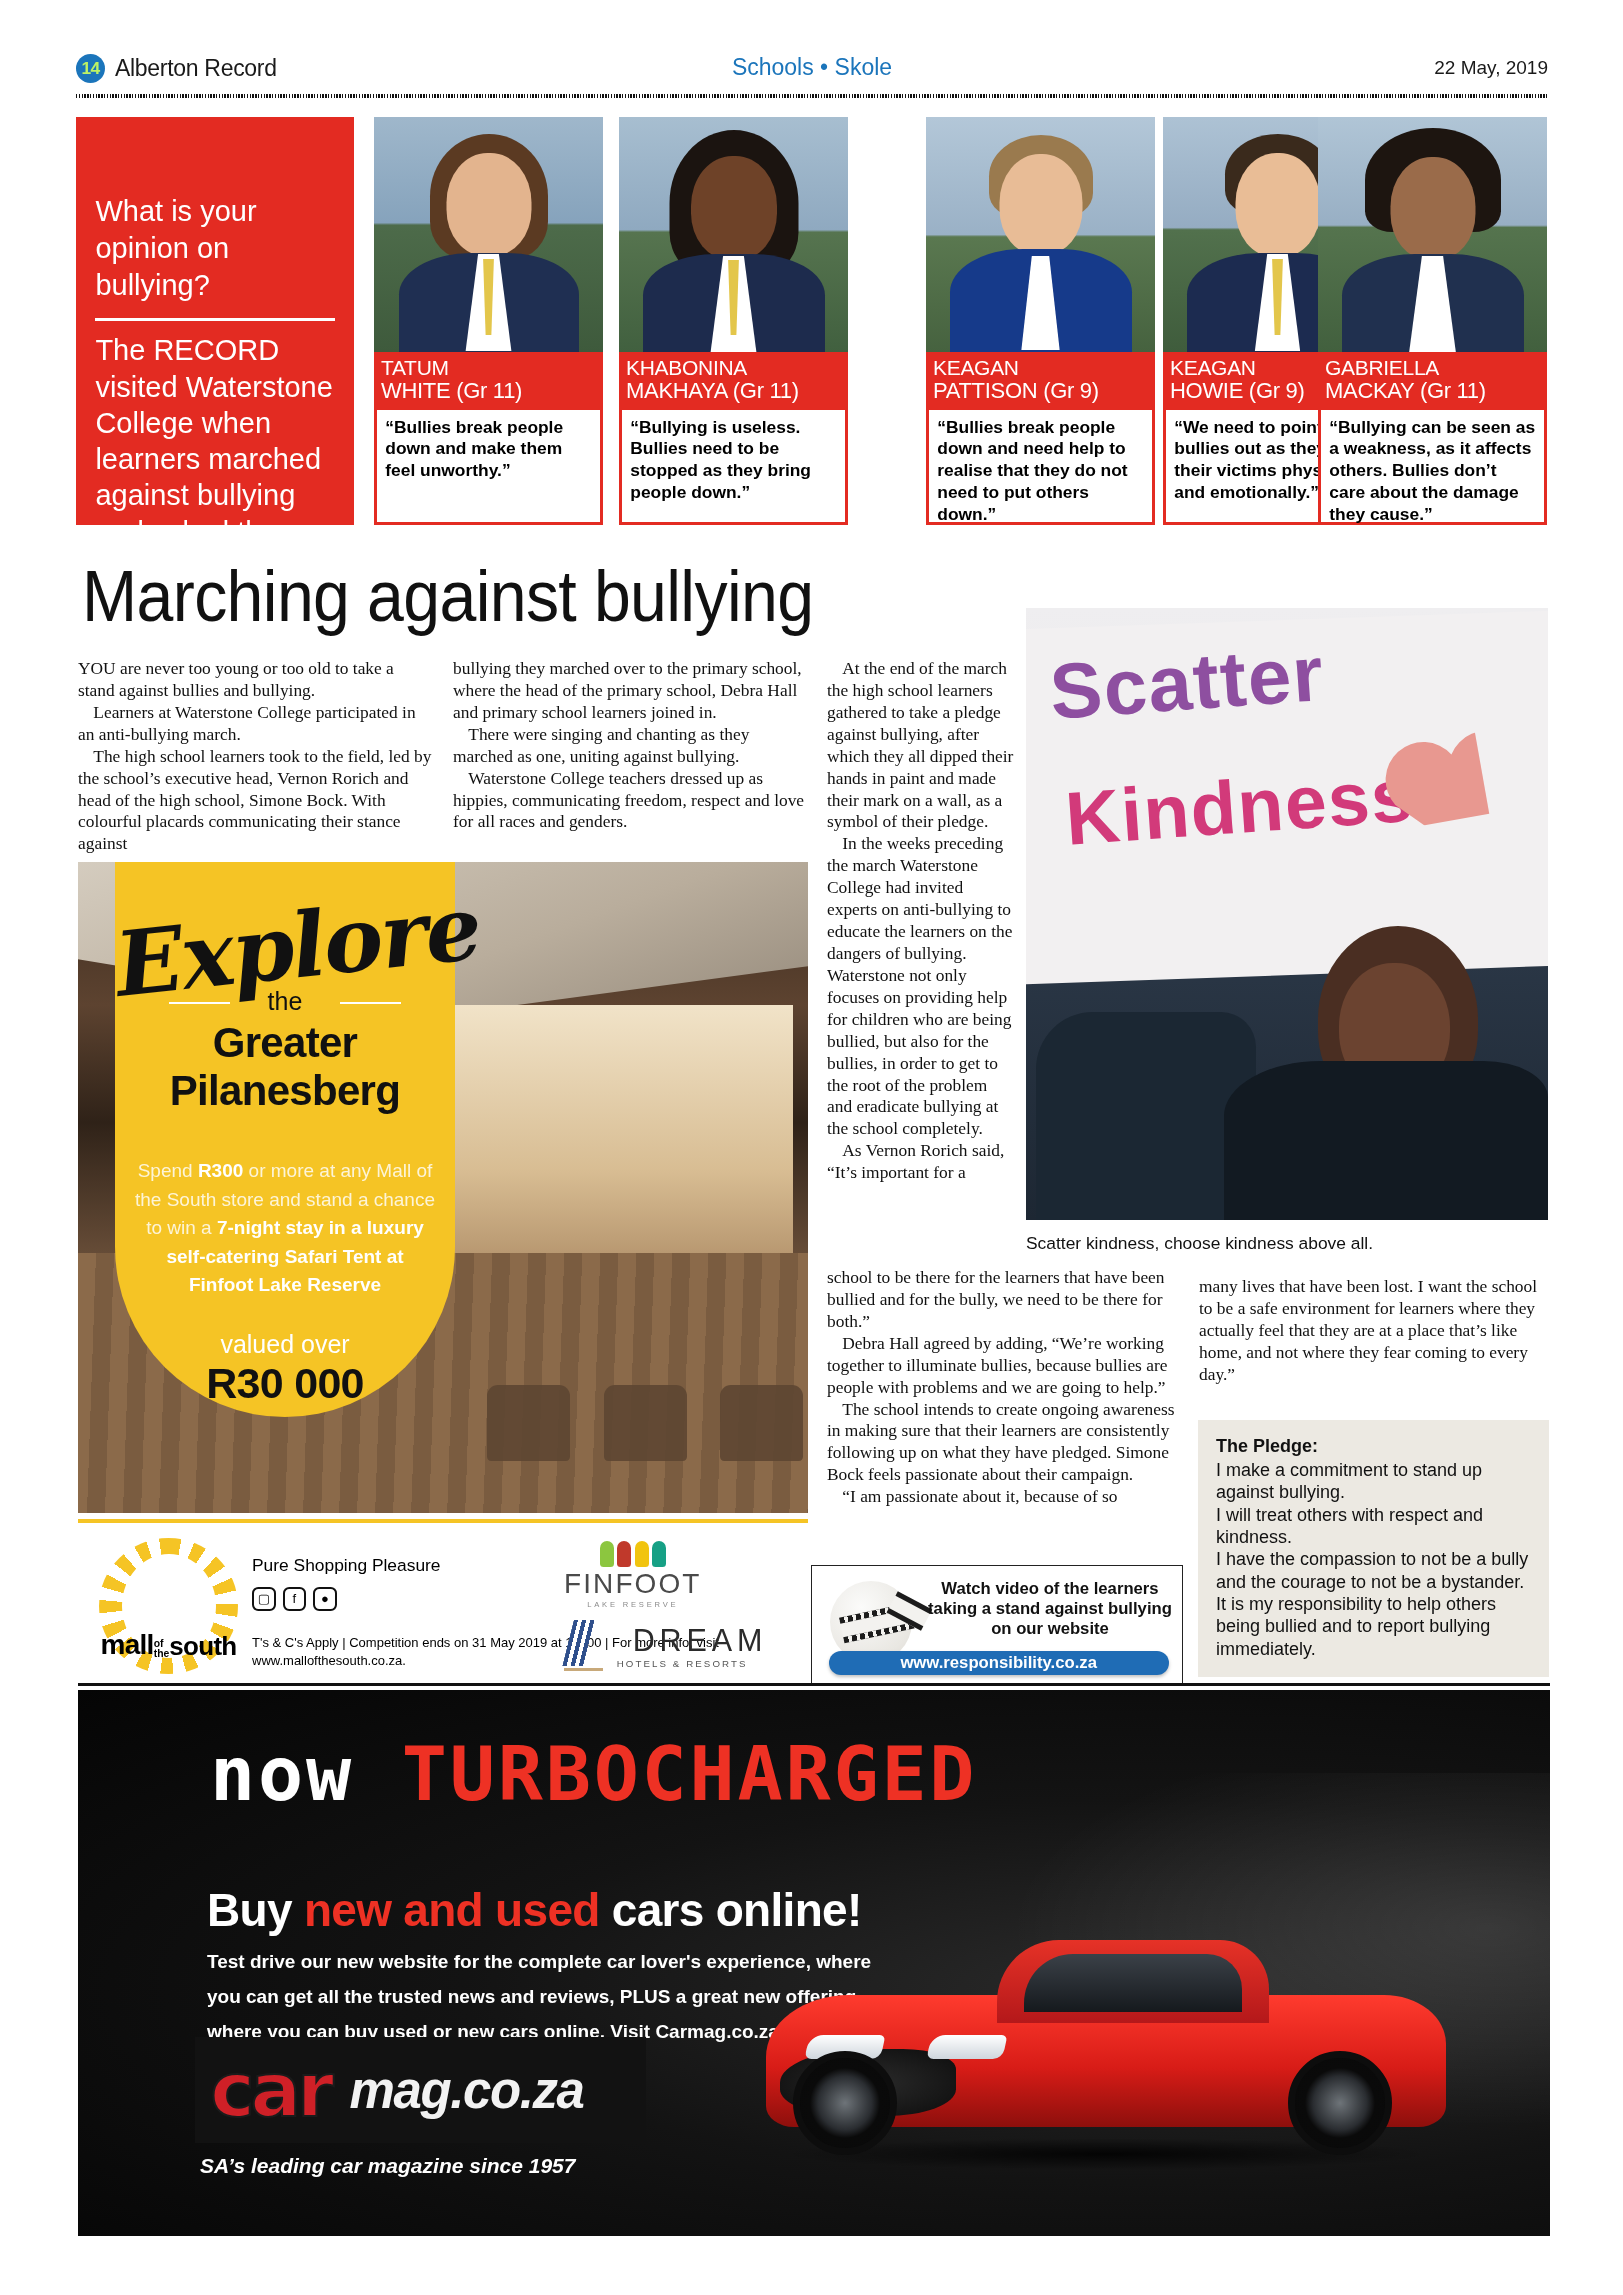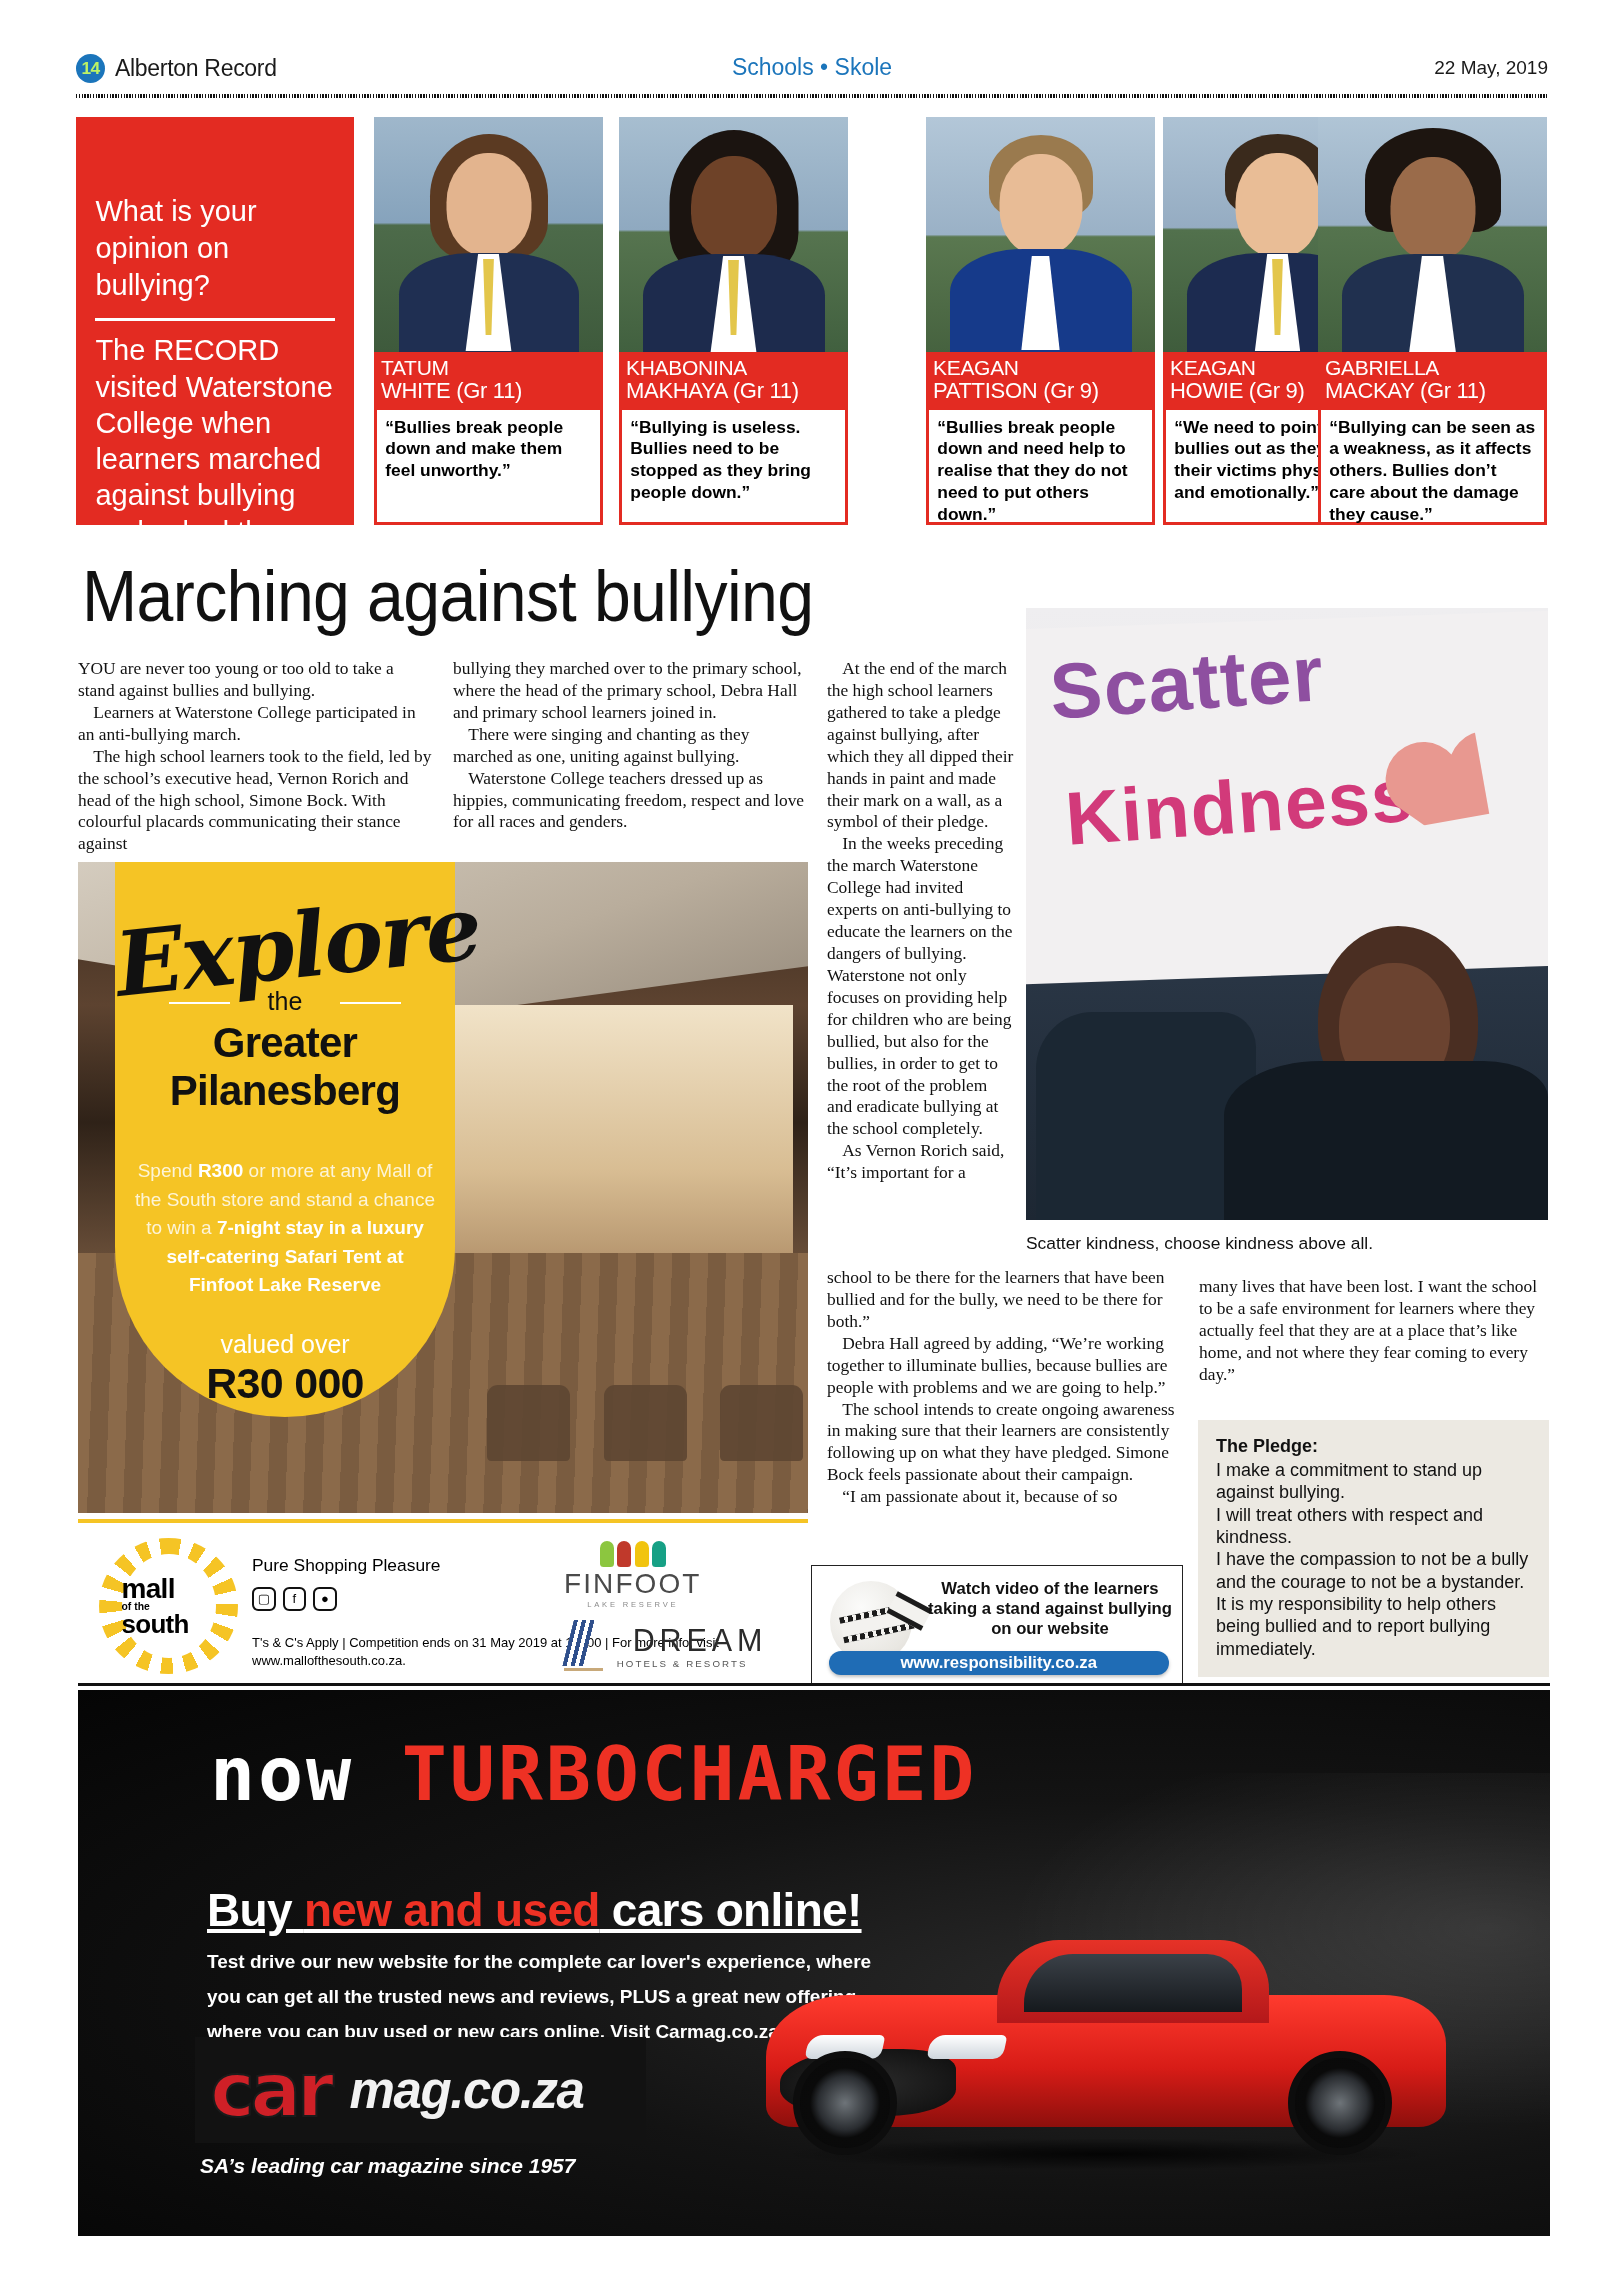--- a/index.html
+++ b/index.html
@@ -254,21 +254,21 @@
   }
   .mall-logo {
     position:absolute; left:21px; top:15.3px; width:139px; height:136px;
     border-radius:50%;
     background:
       repeating-conic-gradient(#f5c425 0deg 11deg, #fff 11deg 22deg);
     display:flex; align-items:center; justify-content:center;
   }
   .mall-logo-inner {
     width:94px; height:104px; border-radius:50%; background:#fff;
-    display:flex; flex-direction:column; align-items:flex-start; justify-content:center;
+    display:flex; align-items:flex-end; justify-content:center;
     line-height:.94;
   }
   .mall-logo-inner .m1 { font-size:28px; font-weight:bold; letter-spacing:-0.7px; }
   .mall-logo-inner .m2 { font-size:10.4px; font-weight:bold; }
   .mall-logo-inner .m3 { font-size:26px; font-weight:bold; letter-spacing:-0.7px; }
   .mall-tag { position:absolute; left:174px; top:32px; font-size:17.4px; }
   .social { position:absolute; left:174px; top:64px; display:flex; gap:7px; }
   .social span {
     width:23.6px; height:23.6px; border:2.1px solid #111; border-radius:6.2px;
     display:flex; align-items:center; justify-content:center; font-size:13px;
@@ -302,21 +302,21 @@
   }
   .car-now {
     position:absolute; left:132px; top:40px;
     font-size:75px; font-weight:bold; letter-spacing:2.8px;
     font-family:"DejaVu Sans Mono", monospace;
   }
   .car-now .w { color:#ffffff; }
   .car-now .r { color:#ee3124; }
   .car-head {
     position:absolute; left:129px; top:193px;
-    font-size:46px; font-weight:bold; color:#fff; letter-spacing:-0.7px;text-decoration:underline;
+    font-size:46px; font-weight:bold; color:#fff; letter-spacing:-0.7px;
   }
   .car-head .r { color:#ee3124; }
   .car-body {
     position:absolute; left:129px; top:254px; width:701px;
     font-size:19px; font-weight:bold; color:#fff; line-height:1.85;
   }
   .car-logo {
     position:absolute; left:117px; top:347px; width:451px; height:106px;
     background:#121212; display:flex; align-items:center; padding-left:15.3px;gap:24px;
   }

